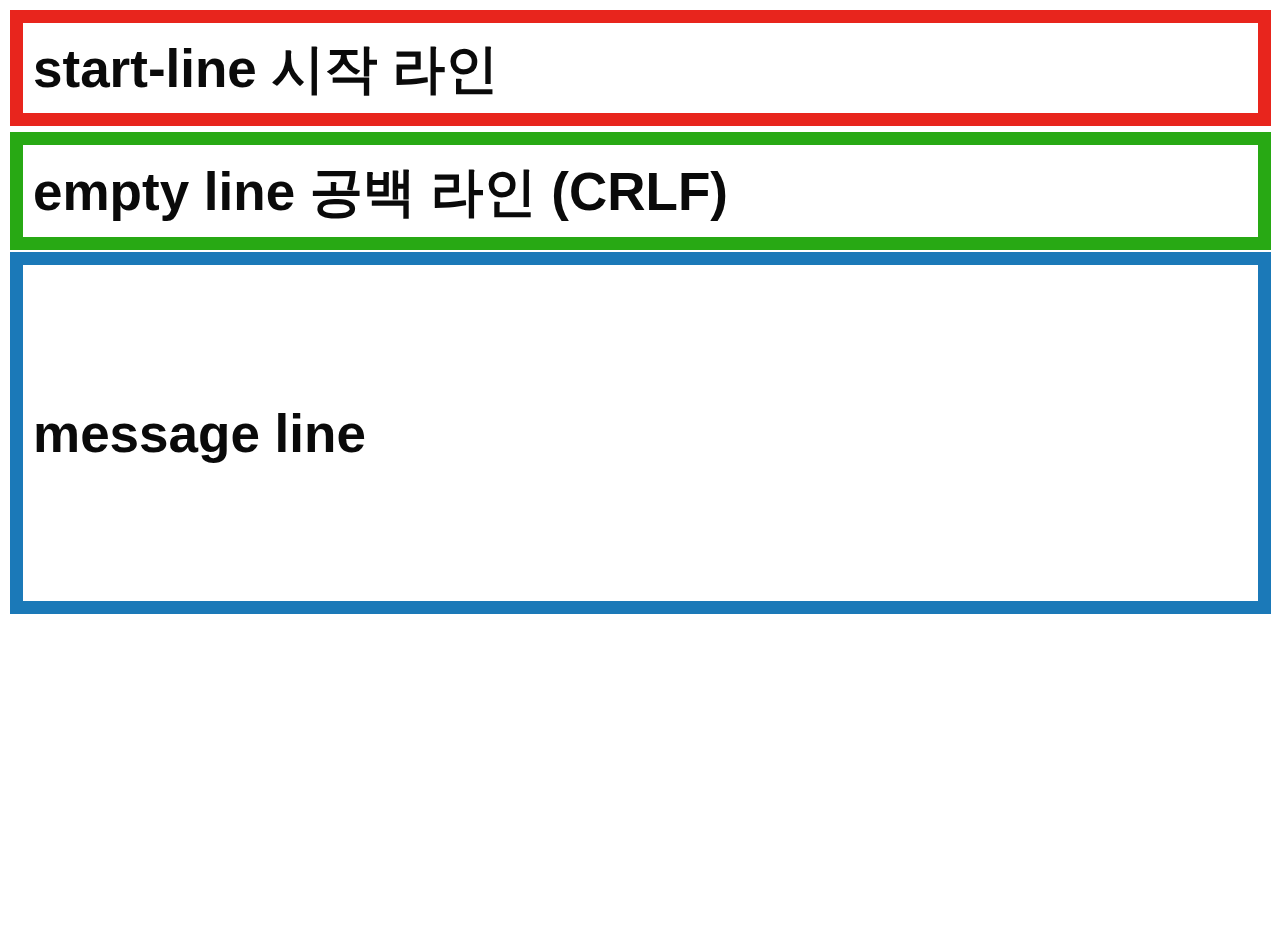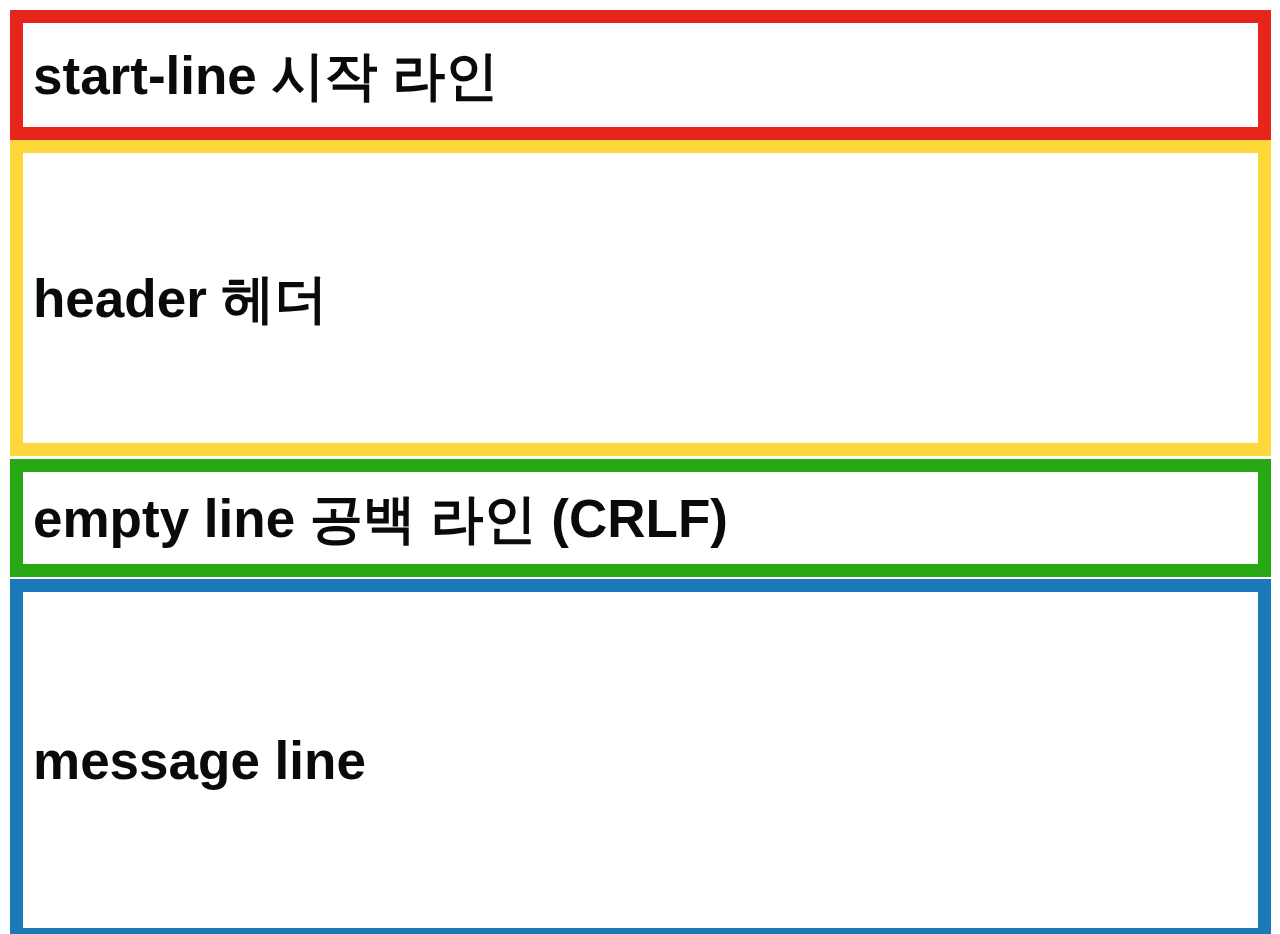--- a/index.html
+++ b/index.html
@@ -31,38 +31,35 @@
   }
   .msg-box .label {
     padding-left: 10px;
     font-size: 53px;
     font-weight: bold;
     color: #0a0a0a;
     letter-spacing: 0px;
     white-space: nowrap;
     line-height: 1;
   }
-  .box-start-line  { height: 130px; margin-bottom: 0; }
+  .box-start-line  { height: 116px; margin-bottom: 6px; }
   .box-header      { height: 316px; margin-bottom: 3px; }
   .box-empty-line  { height: 118px; margin-bottom: 2px; }
   .box-message-body{ height: 362px; margin-bottom: 0; }
 </style>
 </head>
 <body>
 
 <div class="page">
   <div class="diagram">
 
     <div class="msg-box box-start-line" style="border-color: rgb(232, 37, 29);">
       <span class="label">start-line 시작 라인</span>
     </div>
 
-    <div class="msg-box box-header" style="border-color: rgb(254, 216, 58);">
-      <span class="label">header 헤더</span>
-    </div>
 
     <div class="msg-box box-empty-line" style="border-color: rgb(40, 169, 20);">
       <span class="label">empty line 공백 라인 (CRLF)</span>
     </div>
 
     <div class="msg-box box-message-body" style="border-color: rgb(27, 121, 184);">
       <span class="label">message line</span>
     </div>
 
   </div>

